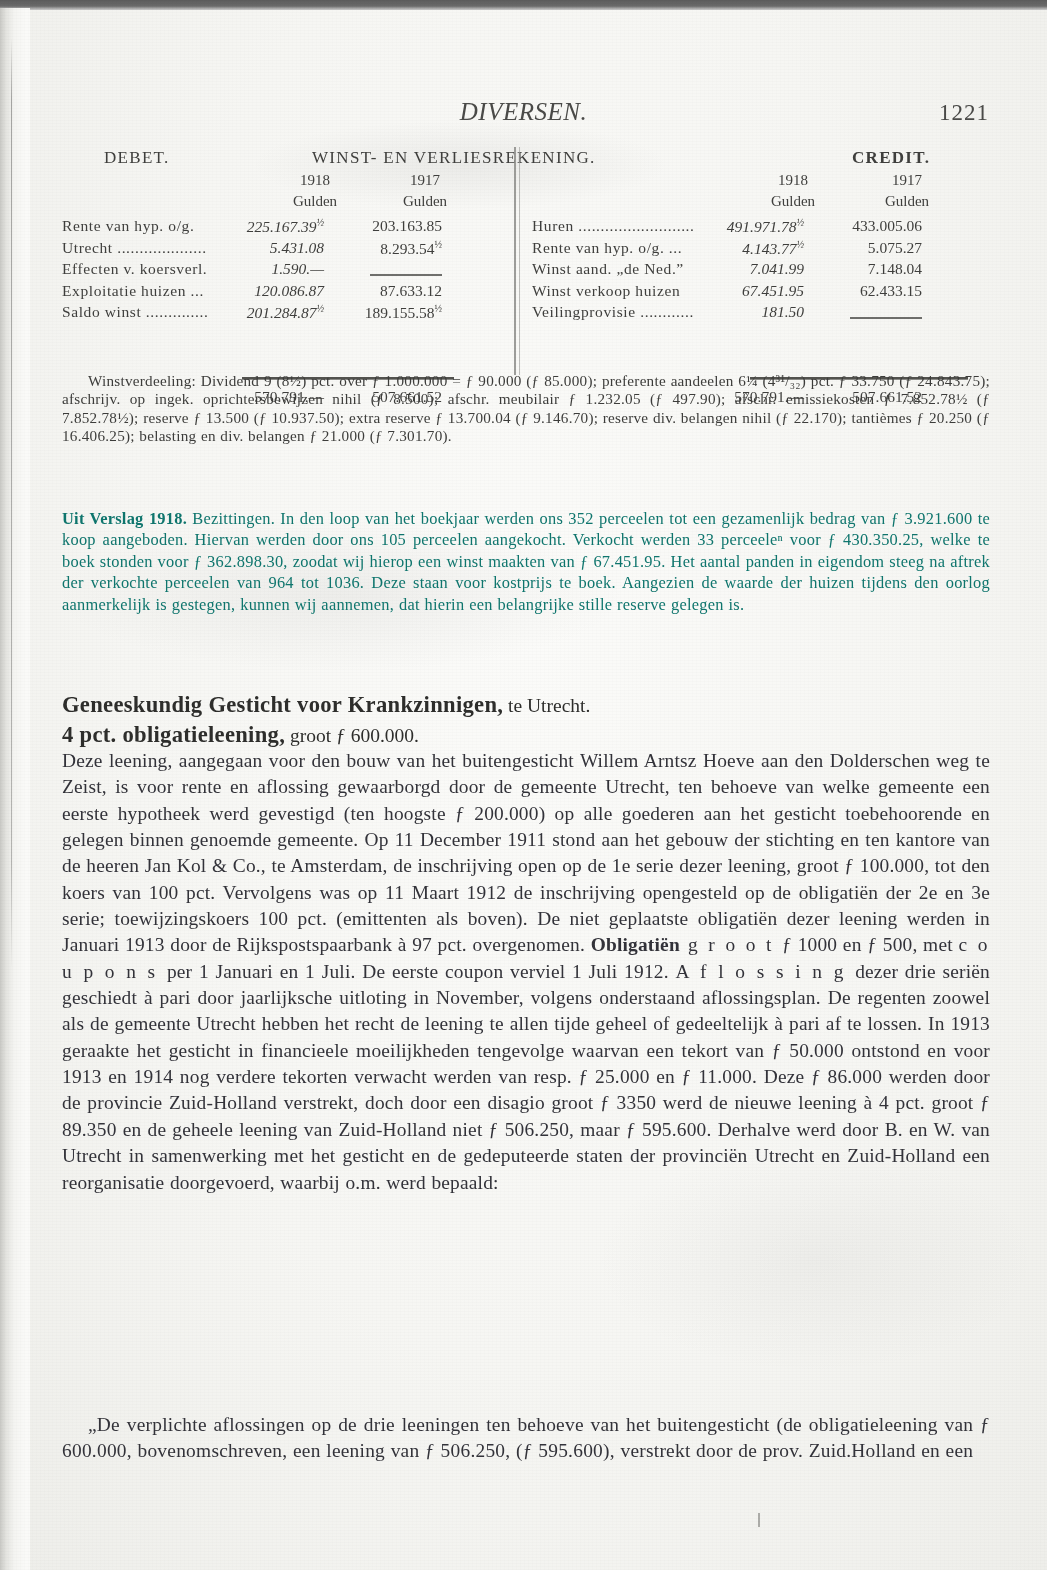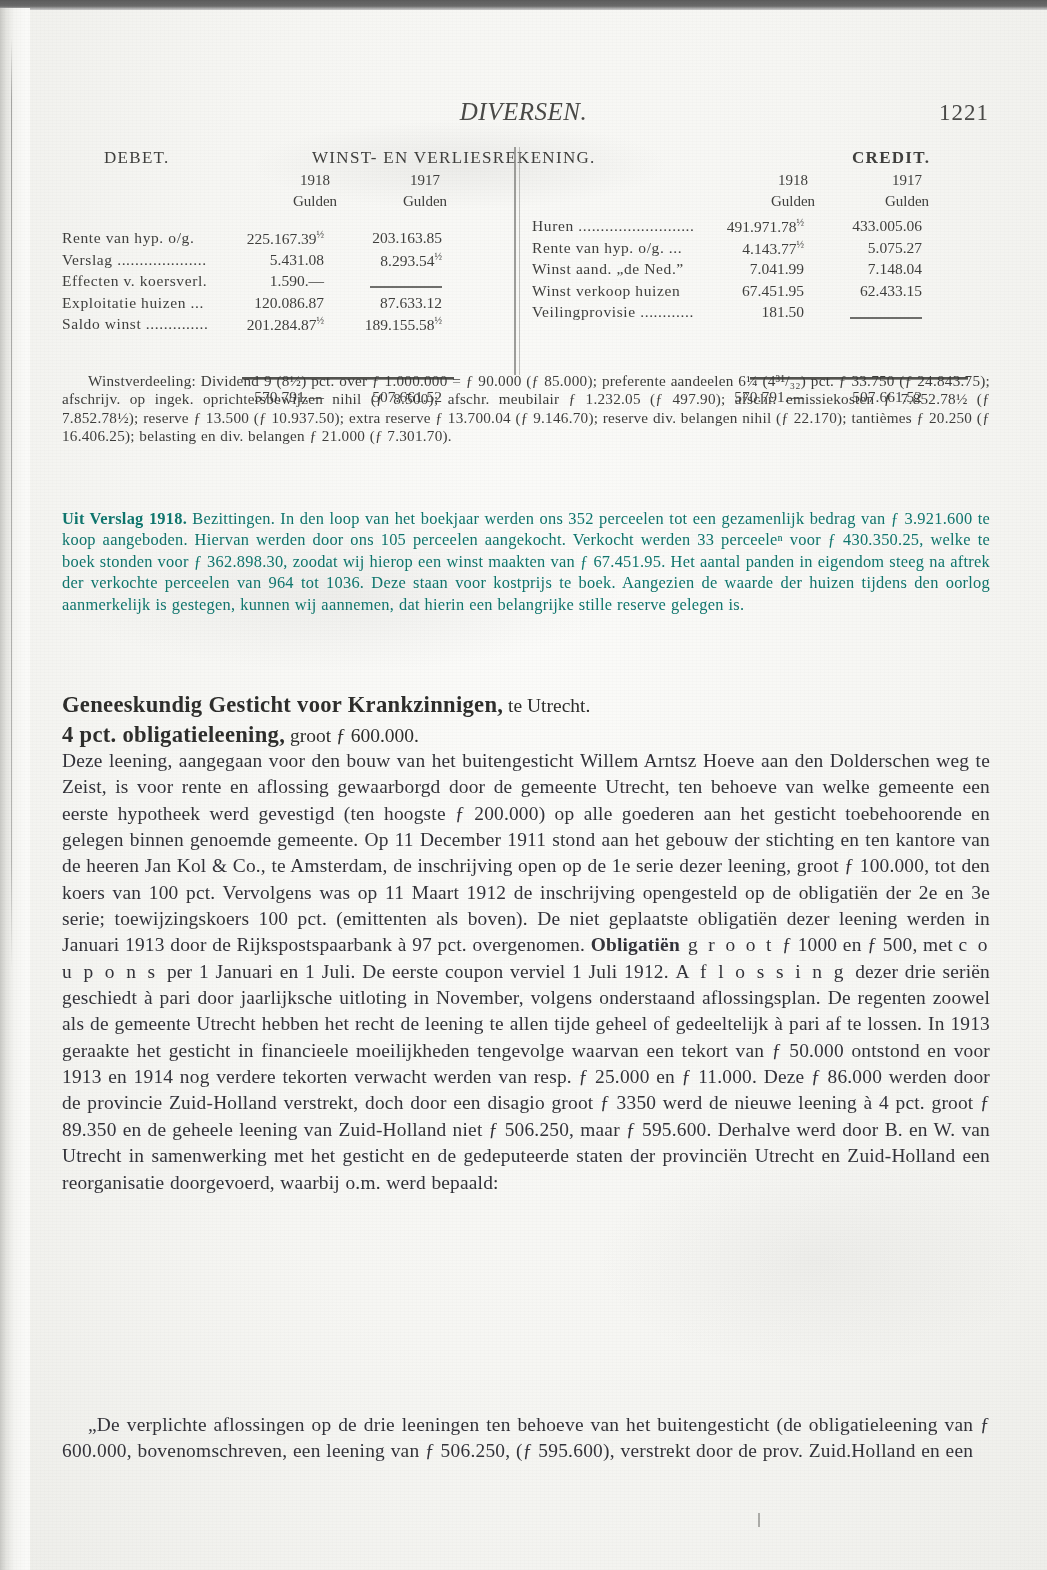--- a/index.html
+++ b/index.html
@@ -67,30 +67,30 @@
 
   .yearrow{position:relative;height:21px;font-size:15px;}
   .yearrow span{position:absolute;text-align:center;width:90px;}
   .y-d18{left:208px;} .y-d17{left:318px;}
   .y-c18{left:686px;} .y-c17{left:800px;}
 
   .guldenrow{position:relative;height:22px;font-size:15px;}
   .guldenrow span{position:absolute;text-align:center;width:90px;}
 
   .cols{position:relative;margin-top:2px;}
-  .col-left{position:absolute;left:0;top:12px;width:446px;}
+  .col-left{position:absolute;left:0;top:0;width:446px;}
   .col-right{position:absolute;left:470px;top:0;width:458px;}
   .vrule{position:absolute;left:452px;top:-70px;width:2px;height:228px;
     background:#8d8d8a;opacity:.85;}
   .vrule2{position:absolute;left:457px;top:-70px;width:1px;height:228px;
     background:#a5a5a2;opacity:.7;}
 
   .lrow{position:relative;height:21.5px;font-size:15.5px;white-space:nowrap;}
   .lbl{position:absolute;left:0;letter-spacing:.6px;}
-  .v1{position:absolute;width:112px;text-align:right;}
+  .v1{position:absolute;width:112px;text-align:right;font-style:italic;}
   .v2{position:absolute;width:112px;text-align:right;}
   .col-left .v1{left:150px;} .col-left .v2{left:268px;}
   .col-right .v1{left:160px;} .col-right .v2{left:278px;}
   .frac{font-size:10px;vertical-align:super;letter-spacing:0;}
   .dash-cell{display:inline-block;width:72px;border-bottom:2px solid #6f6f6c;
     height:9px;vertical-align:middle;}
 
   .totals{position:absolute;top:160px;left:0;width:928px;height:42px;}
   .tot-rule{position:absolute;height:0;border-top:2px solid #53534f;
     border-bottom:1px solid #8a8a86;}
@@ -177,21 +177,21 @@
     <div class="cols">
       <div class="vrule"></div>
       <div class="vrule2"></div>
       <div class="col-left" id="debet-col">
           <div class="lrow">
             <span class="lbl">Rente van hyp. o/g.</span>
             <span class="v1">225.167.39<span class="frac">½</span></span>
             <span class="v2">203.163.85</span>
           </div>
           <div class="lrow">
-            <span class="lbl">Verslag ....................</span>
+            <span class="lbl">Utrecht ....................</span>
             <span class="v1">5.431.08</span>
             <span class="v2">8.293.54<span class="frac">½</span></span>
           </div>
           <div class="lrow">
             <span class="lbl">Effecten v. koersverl.</span>
             <span class="v1">1.590.—</span>
             <span class="v2"><span class="dash-cell"></span></span>
           </div>
           <div class="lrow">
             <span class="lbl">Exploitatie huizen ...</span>

